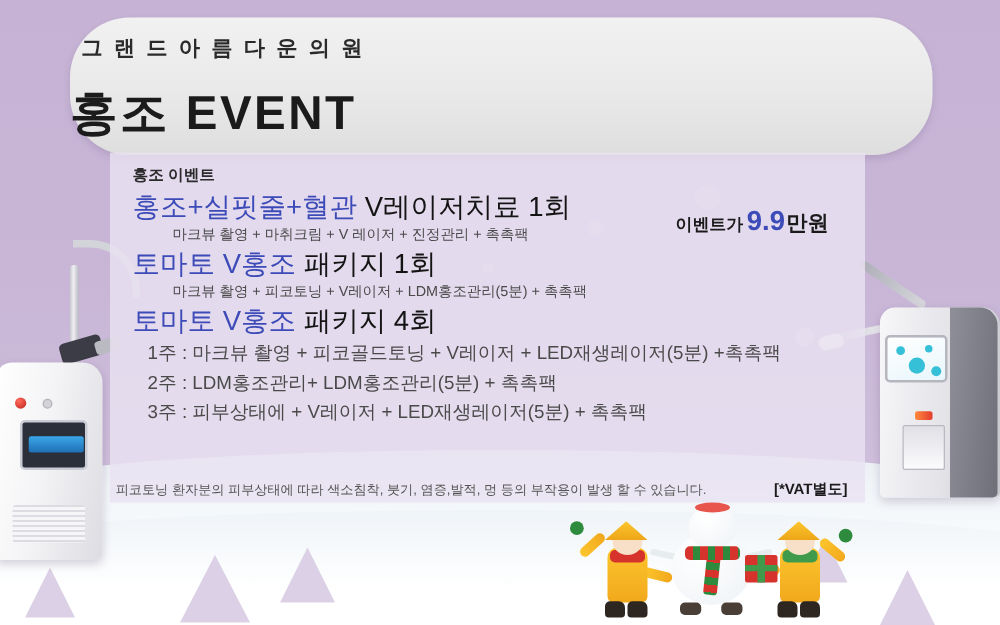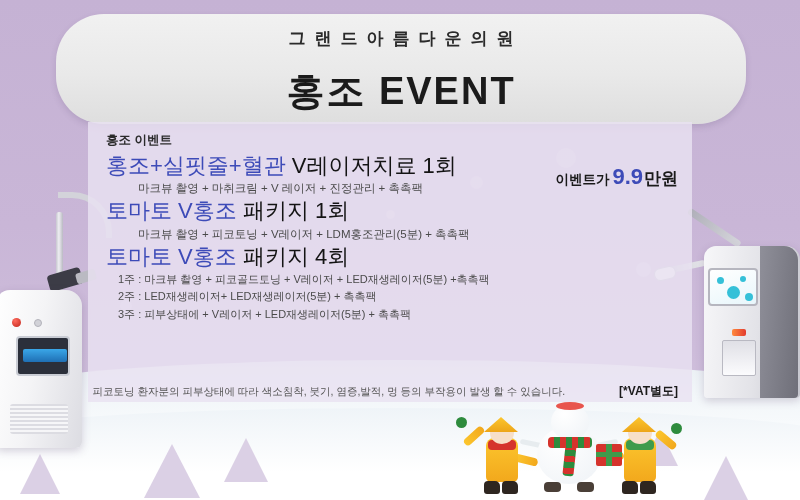--- a/index.html
+++ b/index.html
@@ -68,21 +68,20 @@
     position: absolute;
     left: 56px;
     top: 14px;
     width: 690px;
     height: 110px;
     background: linear-gradient(180deg, #f1f1f1 0%, #e9e9e9 55%, #dedede 100%);
     border-radius: 48px;
     box-shadow: 0 3px 6px rgba(90,70,110,.18);
     display: flex;
     flex-direction: column;
-    align-items: center;
     justify-content: center;
     gap: 20px;
   }
   .clinic-name {
     font-size: 17px;
     font-weight: 700;
     letter-spacing: 9px;
     color: #2a2a2a;
     text-indent: 9px;
     margin-bottom: 2px;
@@ -126,29 +125,29 @@
   .row-title .accent { color: #3d4bb8; }
 
   .row-sub {
     font-size: 11.5px;
     color: #4a4a4a;
     line-height: 1.5;
     margin-left: 32px;
     white-space: nowrap;
   }
   .row-sub.week {
-    font-size: 11px;
+    font-size: 15px;
     margin-left: 12px;
     line-height: 1.58;
   }
 
   
   .price {
     position: absolute;
-    right: 14px;
+    right: 29px;
     font-size: 16px;
     font-weight: 800;
     color: #1a1a1a;
     white-space: nowrap;
     text-align: right;
   }
   .price .lbl { font-size: 13.5px; font-weight: 700; }
   .price .num {
     color: #3d4bb8;
     font-size: 22px;
@@ -542,21 +541,21 @@
           <span class="accent">토마토 V홍조</span><span> 패키지 1회</span>
         </div>
         <div class="row-sub">마크뷰 촬영 + 피코토닝 + V레이저 + LDM홍조관리(5분) + 촉촉팩</div>
       </div>
 
       <div class="row">
         <div class="row-title">
           <span class="accent">토마토 V홍조</span><span> 패키지 4회</span>
         </div>
         <div class="row-sub week">1주 : 마크뷰 촬영 + 피코골드토닝 + V레이저 + LED재생레이저(5분) +촉촉팩</div>
-        <div class="row-sub week">2주 : LED재생레이저+ LED재생레이저(5분) + 촉촉팩</div>
+        <div class="row-sub week">2주 : LDM홍조관리+ LDM홍조관리(5분) + 촉촉팩</div>
         <div class="row-sub week">3주 : 피부상태에 + V레이저 + LED재생레이저(5분) + 촉촉팩</div>
       </div>
 
       <div class="price price-1">
         <span class="lbl">이벤트가</span><span class="num">9.9</span><span class="unit">만원</span>
       </div>
     </div>
 
     <div class="footer">
       <div class="disclaimer">피코토닝 환자분의 피부상태에 따라  색소침착, 붓기, 염증,발적, 멍 등의 부작용이 발생 할 수 있습니다.</div>

